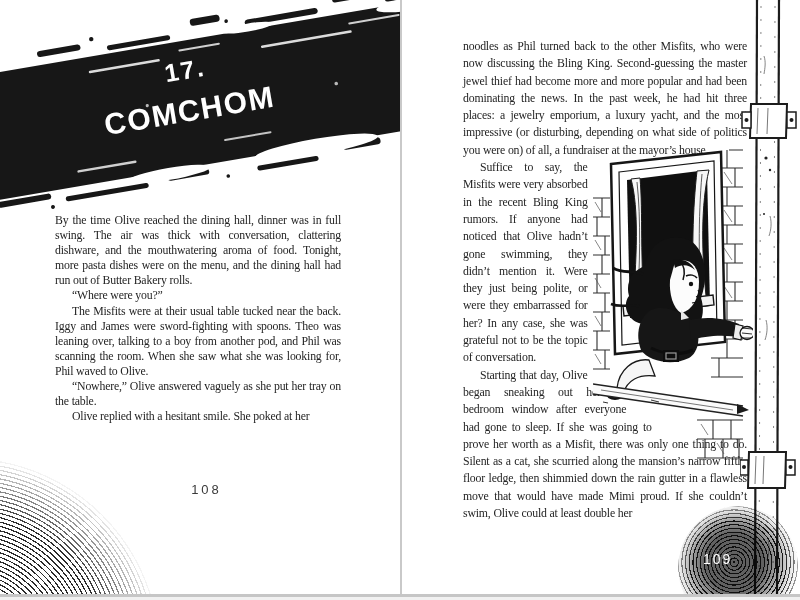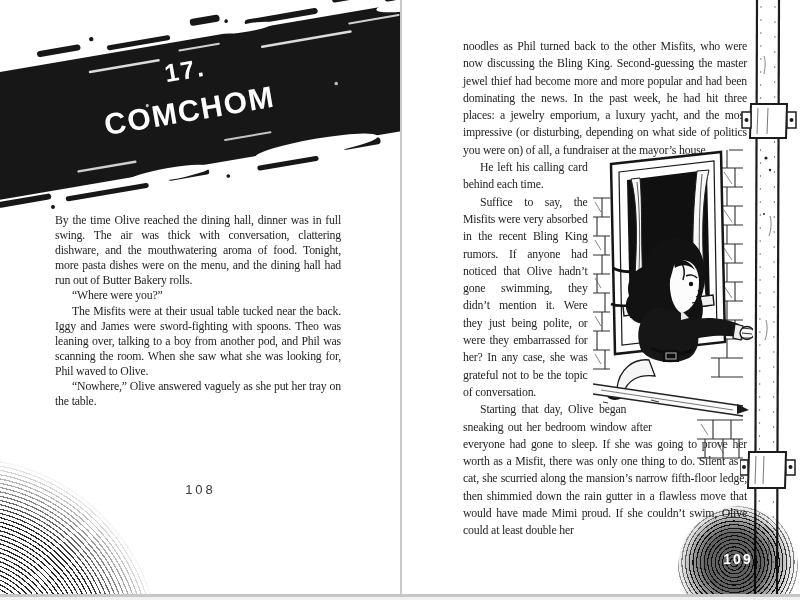--- a/index.html
+++ b/index.html
@@ -15,35 +15,35 @@
   .chapter-title{position:absolute;left:82px;top:94px;width:215px;text-align:center;
       font-family:"Liberation Sans",sans-serif;font-weight:bold;font-size:30px;color:#fff;
       letter-spacing:1.5px;transform:rotate(-9.7deg);}
   #lp-text{position:absolute;left:55px;top:213px;width:286px;}
   .para{margin:0;text-align:justify;font-size:11.8px;line-height:15.1px;letter-spacing:-0.18px;
         hyphens:auto;-webkit-hyphens:auto;}
   #rp-text .para{line-height:17.3px;}
   .para.indent{text-indent:17px;}
   .page-num{position:absolute;font-family:"Liberation Sans",sans-serif;font-size:13px;
         letter-spacing:3px;color:#3a3a3a;}
-  #page-num-left{left:0;top:482px;width:401px;text-align:center;}
+  #page-num-left{left:0;top:482px;width:401px;text-align:center;padding-left:6px;}
 
   
   .fingerprint{position:absolute;pointer-events:none;}
   #fp-left{left:-38px;top:468px;width:195px;height:205px;transform:rotate(8deg);
      background:repeating-radial-gradient(circle at 8% 96%,rgba(12,12,12,.88) 0 1.2px,rgba(255,255,255,0) 1.2px 4.2px);
      -webkit-mask-image:radial-gradient(circle at 8% 96%,#000 0 52%,transparent 74%);
      mask-image:radial-gradient(circle at 8% 96%,#000 0 52%,transparent 74%);}
   #fp-right{left:678px;top:506px;width:120px;height:122px;border-radius:50%;transform:rotate(14deg);
      background:
        repeating-radial-gradient(circle at 46% 47%,rgba(8,8,8,.92) 0 1.1px,rgba(255,255,255,0) 1.1px 3.7px),
        radial-gradient(circle at 46% 47%,rgba(0,0,0,.62) 0 32%,rgba(0,0,0,.22) 55%,transparent 72%);
      -webkit-mask-image:radial-gradient(circle at 50% 50%,#000 0 55%,transparent 80%);
      mask-image:radial-gradient(circle at 50% 50%,#000 0 55%,transparent 80%);}
-  #page-num-right{left:703px;top:551px;width:70px;text-align:center;color:#fff;font-weight:bold;
+  #page-num-right{left:703px;top:551px;width:70px;color:#fff;font-weight:normal;
      font-size:14px;letter-spacing:2px;z-index:9;}
 
   
   #right-page{position:absolute;left:403px;top:0;width:397px;height:600px;overflow:hidden;background:#fff;}
   #rp-text{position:absolute;left:60px;top:38px;width:284px;}
   .illo-float{float:right;width:156px;height:266px;margin:0 0 4px 10px;
      shape-outside:polygon(4% 0%,100% 0%,100% 100%,52% 100%,4% 80%);}
 
   
   .art{position:absolute;pointer-events:none;}
@@ -105,35 +105,35 @@
     </svg>
 
     <div class="chapter-number">17.</div>
     <div class="chapter-title">COMCHOM</div>
 
     <div id="lp-text">
         <p class="para">By the time Olive reached the dining hall, dinner was in full swing. The air was thick with conversation, clattering dishware, and the mouthwatering aroma of food. Tonight, more pasta dishes were on the menu, and the dining hall had run out of Butter Bakery rolls.</p>
         <p class="para indent">“Where were you?”</p>
         <p class="para indent">The Misfits were at their usual table tucked near the back. Iggy and James were sword-fighting with spoons. Theo was leaning over, talking to a boy from another pod, and Phil was scanning the room. When she saw what she was looking for, Phil waved to Olive.</p>
         <p class="para indent">“Nowhere,” Olive answered vaguely as she put her tray on the table.</p>
+        <p class="para indent">Olive replied with a hesitant smile. She poked at her</p>
       </div>
 
     <div id="page-num-left" class="page-num">108</div>
 
     <div id="fp-left" class="fingerprint"></div>
   </div>
 
   <div id="right-page">
     <div id="rp-text">
       <div id="rp-para-first">
           <p class="para">noodles as Phil turned back to the other Misfits, who were now discussing the Bling King. Second-guessing the master jewel thief had become more and more popular and had been dominating the news. In the past week, he had hit three places: a jewelry emporium, a luxury yacht, and the most impressive (or disturbing, depending on what side of politics you were on) of all, a fundraiser at the mayor’s house.</p>
         </div>
       <div id="rp-paras-rest">
         <div class="illo-float"></div>
-      <p class="para indent">He left his calling card behind each time.</p>
           <p class="para indent">Suffice to say, the Misfits were very absorbed in the recent Bling King rumors. If anyone had noticed that Olive hadn’t gone swimming, they didn’t mention it. Were they just being polite, or were they embarrassed for her? In any case, she was grateful not to be the topic of conversation.</p>
           <p class="para indent">Starting that day, Olive began sneaking out her bedroom window after everyone had gone to sleep. If she was going to prove her worth as a Misfit, there was only one thing to do. Silent as a cat, she scurried along the mansion’s narrow fifth-floor ledge, then shimmied down the rain gutter in a flawless move that would have made Mimi proud. If she couldn’t swim, Olive could at least double her</p>
         </div>
     </div>
   </div>
 
   <svg id="pipe-svg" class="art" viewBox="0 0 60 598" aria-hidden="true">
     <polygon points="17,0 39,0 37,598 15,598" fill="#fff"></polygon>
     <line x1="17" y1="0" x2="15" y2="598" stroke="#1c1c1c" stroke-width="2.2"></line>
     <line x1="39" y1="0" x2="37" y2="598" stroke="#1c1c1c" stroke-width="2.2"></line>

